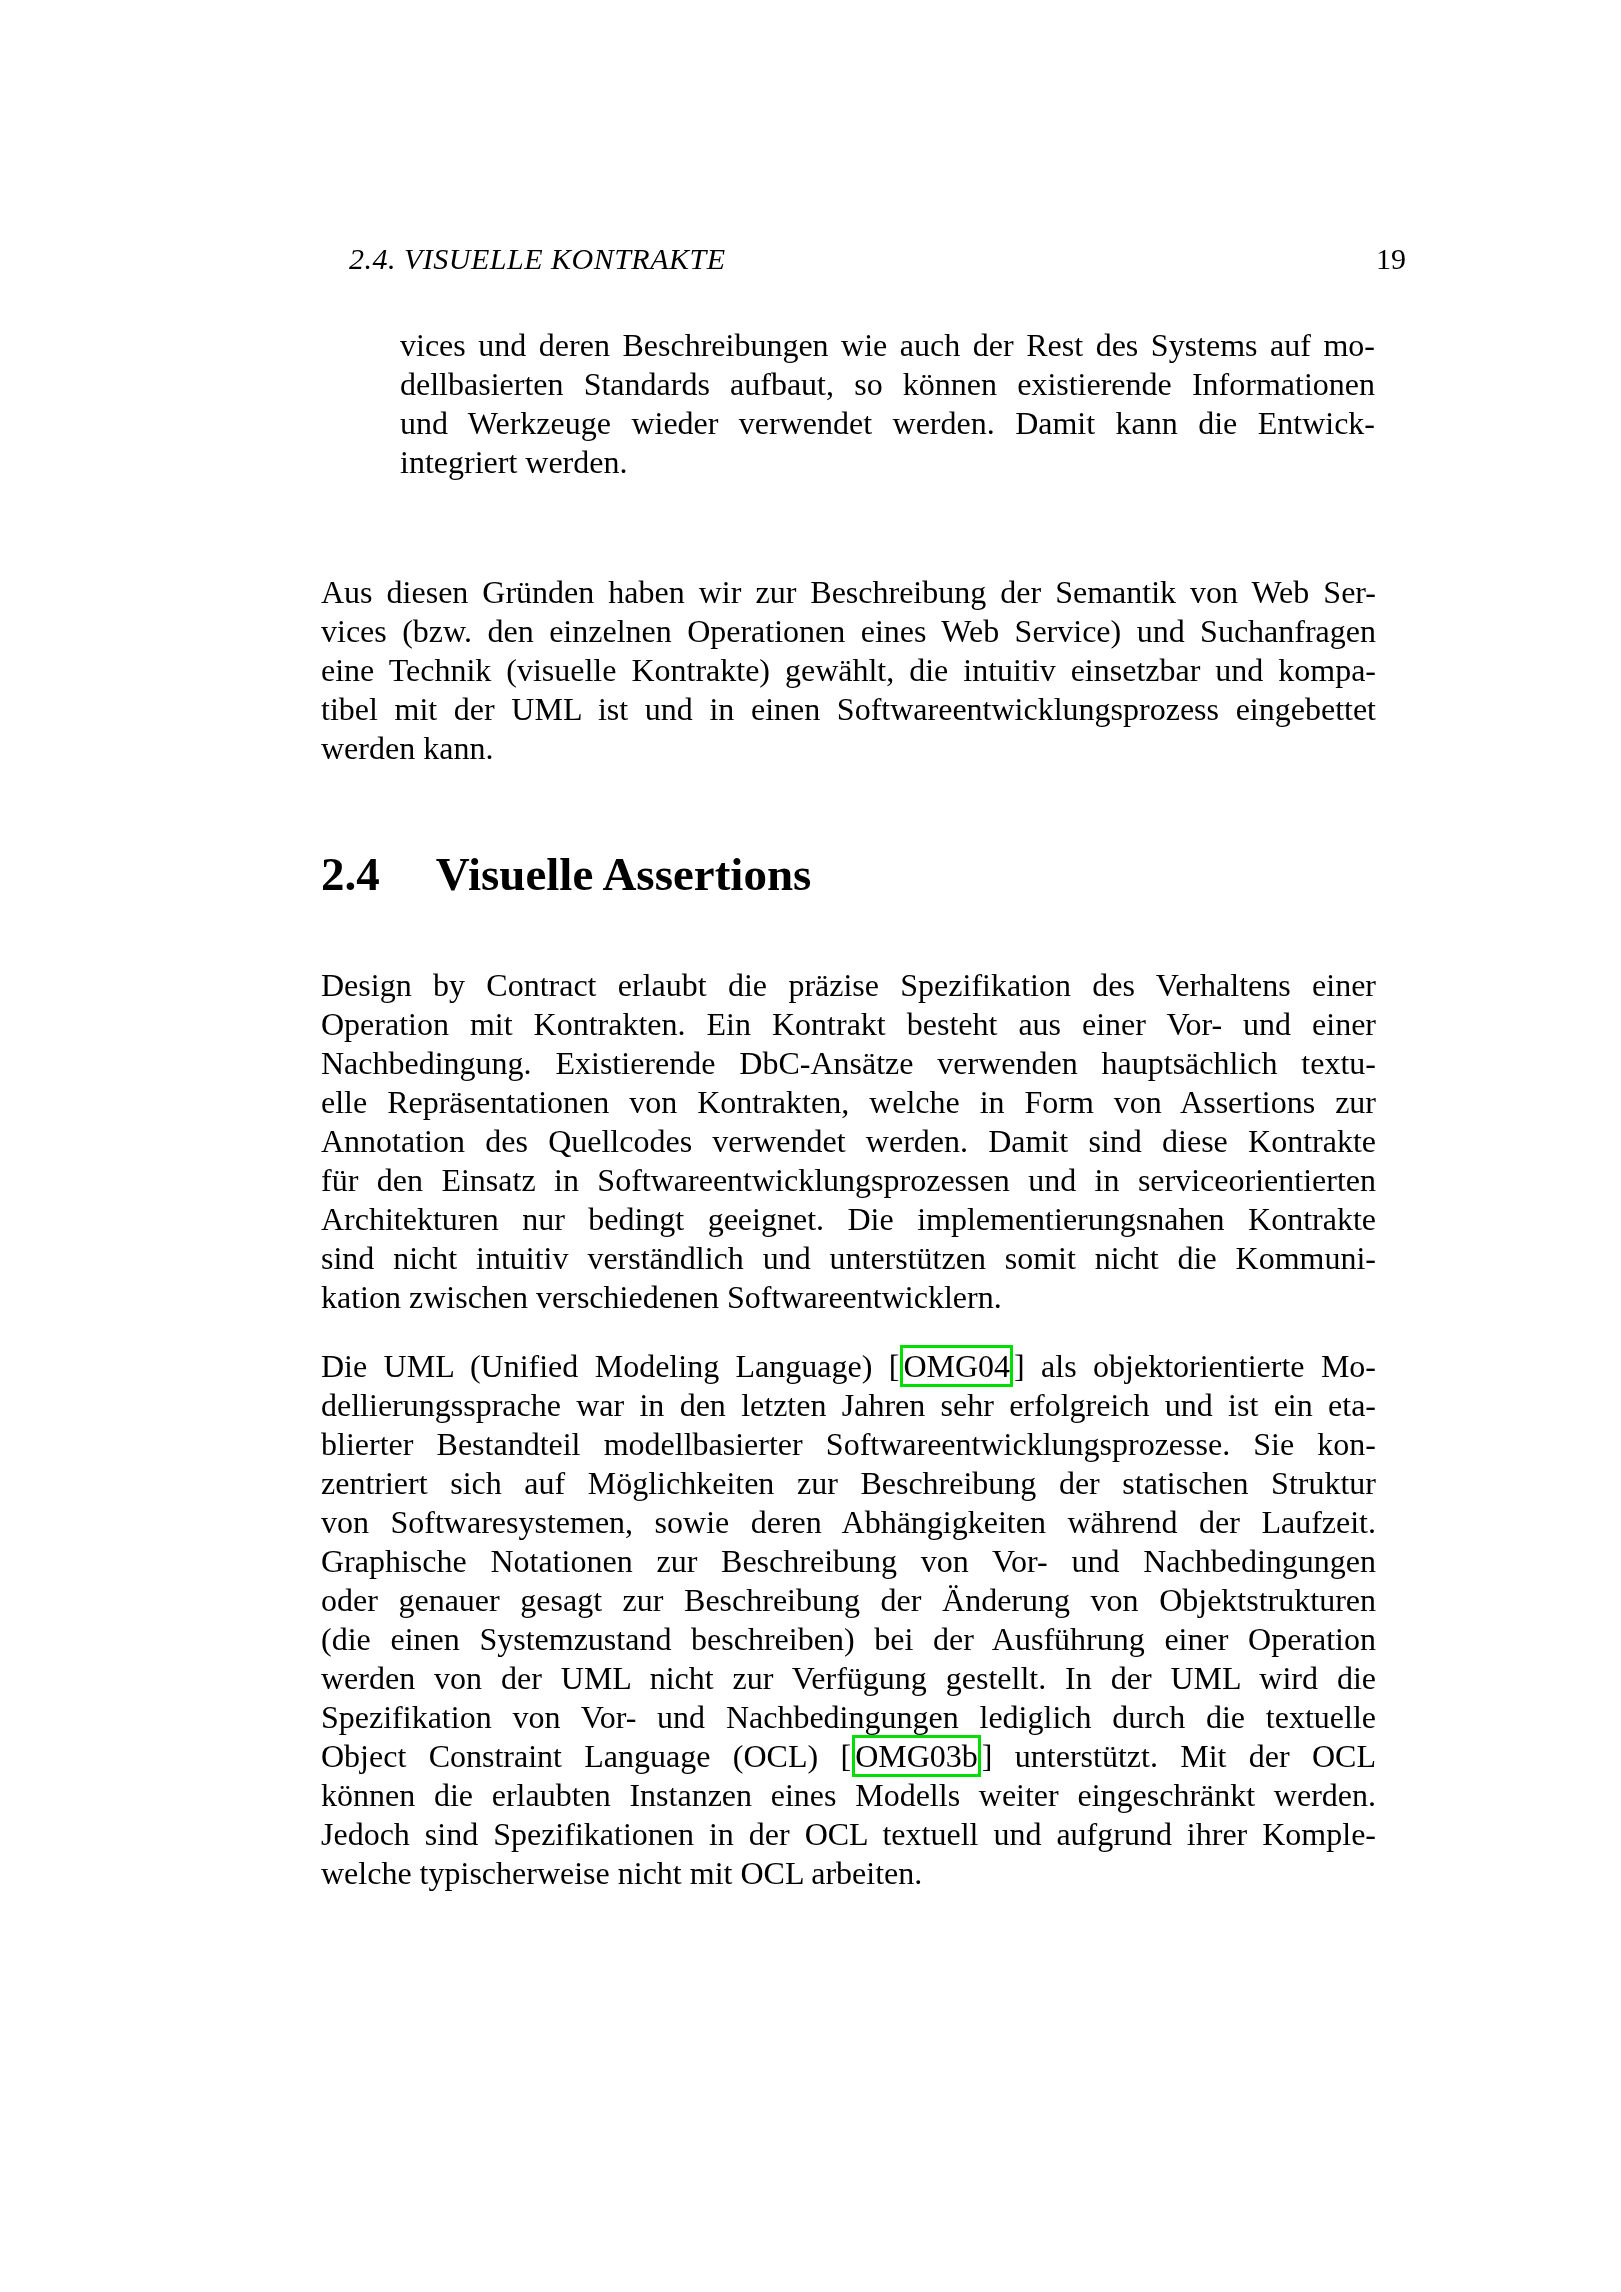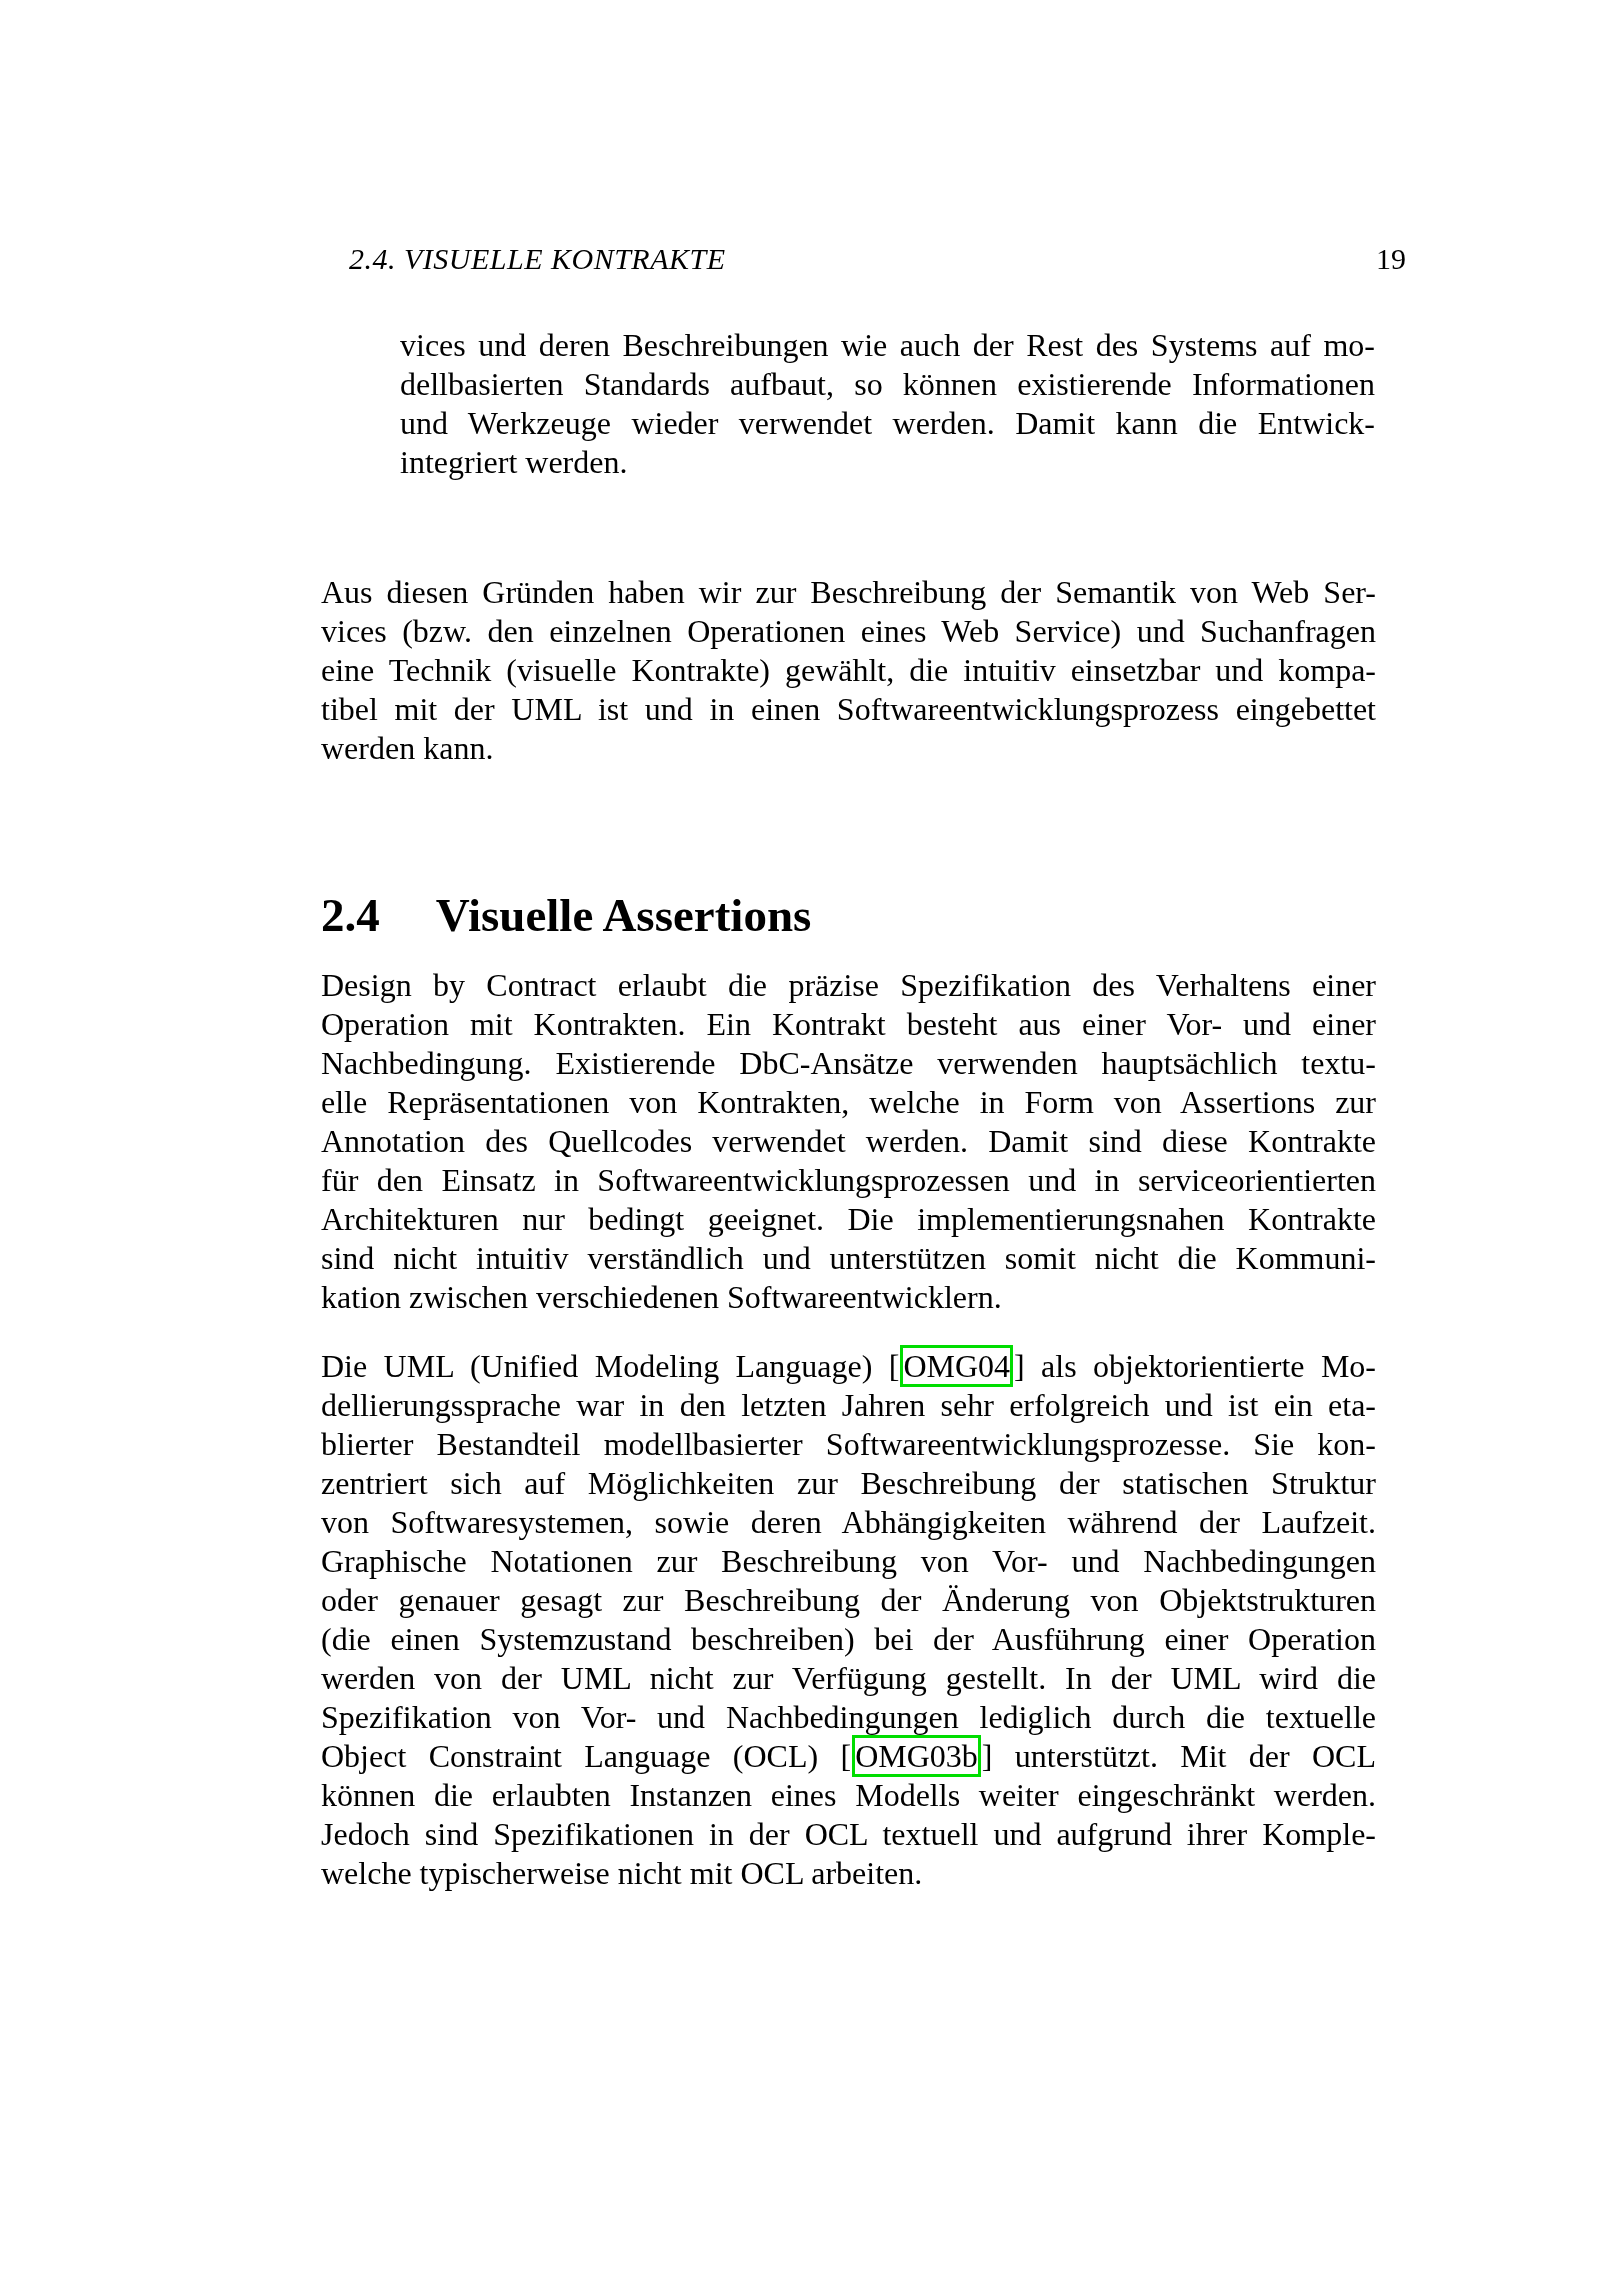--- a/index.html
+++ b/index.html
@@ -66,21 +66,20 @@
     left: 321px;
     margin: 0;
     font-size: 47px;
     line-height: 55px;
     font-weight: bold;
     letter-spacing: 0px;
   }
   .section-heading .secnum {
     display: inline-block;
     margin-right: 56px;
-    margin-top: 41px;
   }
   
   .cite {
     border: 3.9px solid var(--cite-green, #00dd00);
     padding: 0 0;
     margin: 0 1px;
   }
 </style>
 </head>
 <body>

